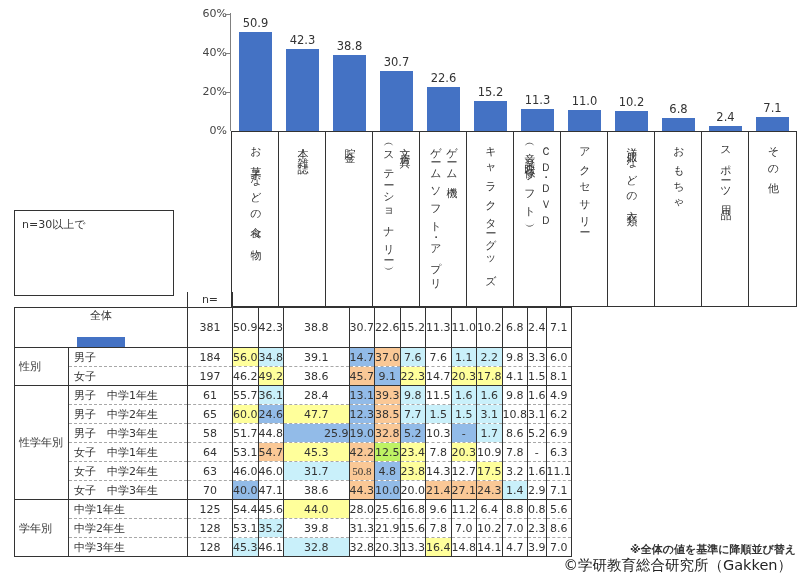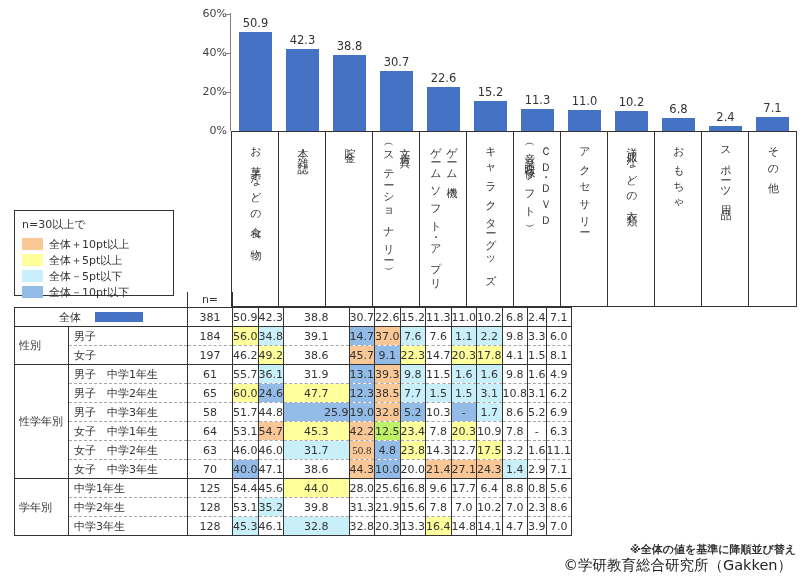--- a/index.html
+++ b/index.html
@@ -33,21 +33,21 @@
   
   #tblwrap{position:absolute;left:14px;top:307px;}
   table{border-collapse:collapse;table-layout:fixed;border:1px solid #333;}
   td{font-size:11px;color:#333;height:18px;padding:0;text-align:center;
      border-left:1px solid #333;overflow:hidden;white-space:nowrap;}
   tr.gstart td{border-top:1px solid #333;}
   tr.gcont td{border-top:1px dashed #a8a8a8;}
   td.glabel{text-align:left;padding-left:4px;}
   td.sublabel{text-align:left;padding-left:5px;}
   td.total-label{text-align:center;}
-  .total-flex{display:flex;align-items:center;justify-content:center;gap:14px;}
+  .total-flex{display:flex;align-items:center;justify-content:center;gap:14px;flex-direction:column;}
   .total-swatch{width:48px;height:10px;}
   
   #note{position:absolute;right:8px;top:542px;font-size:11px;color:#333;font-weight:bold;}
   #copyright{position:absolute;right:12px;top:556px;font-size:14.5px;color:#222;}
 </style>
 </head>
 <body>
 
 <div id="stage">
   <div id="chart-layer">
@@ -120,38 +120,20 @@
       </div>
       <div class="cat-cell">
         <span class="cat-text">スポーツ用品</span>
       </div>
       <div class="cat-cell">
         <span class="cat-text">その他</span>
       </div>
     </div>
   <div id="legend">
     <div id="legend-title">n=30以上で</div>
-    <div id="legend-items">
-        <div class="legend-item">
-          <span class="legend-swatch" style="background: rgb(250, 200, 150);"></span>
-          <span class="legend-label">全体＋10pt以上</span>
-        </div>
-        <div class="legend-item">
-          <span class="legend-swatch" style="background: rgb(255, 255, 155);"></span>
-          <span class="legend-label">全体＋5pt以上</span>
-        </div>
-        <div class="legend-item">
-          <span class="legend-swatch" style="background: rgb(201, 240, 250);"></span>
-          <span class="legend-label">全体－5pt以下</span>
-        </div>
-        <div class="legend-item">
-          <span class="legend-swatch" style="background: rgb(146, 187, 232);"></span>
-          <span class="legend-label">全体－10pt以下</span>
-        </div>
-      </div>
   </div>
   <div id="nhead">n=</div>
   <div id="tblwrap">
     <table id="tbl">
       <colgroup>
         <col style="width:54px">
           <col style="width:119px">
           <col style="width:45px">
       </colgroup>
       <tbody id="tbody">
@@ -208,21 +190,21 @@
             <td>4.1</td>
             <td>1.5</td>
             <td>8.1</td>
           </tr>
           <tr class="gstart">
             <td class="glabel" rowspan="6">性学年別</td>
             <td class="sublabel">男子　中学1年生</td>
             <td>61</td>
             <td>55.7</td>
             <td style="background: rgb(201, 240, 250);">36.1</td>
-            <td>31.9</td>
+            <td>28.4</td>
             <td style="background: rgb(146, 187, 232);">13.1</td>
             <td style="background: rgb(250, 200, 150);">39.3</td>
             <td style="background: rgb(201, 240, 250);">9.8</td>
             <td>11.5</td>
             <td style="background: rgb(201, 240, 250);">1.6</td>
             <td style="background: rgb(201, 240, 250);">1.6</td>
             <td>9.8</td>
             <td>1.6</td>
             <td>4.9</td>
           </tr>
@@ -310,21 +292,21 @@
             <td class="glabel" rowspan="3">学年別</td>
             <td class="sublabel">中学1年生</td>
             <td>125</td>
             <td>54.4</td>
             <td>45.6</td>
             <td style="background: rgb(255, 255, 155);">44.0</td>
             <td>28.0</td>
             <td>25.6</td>
             <td>16.8</td>
             <td>9.6</td>
-            <td>17.7</td>
+            <td>11.2</td>
             <td>6.4</td>
             <td>8.8</td>
             <td>0.8</td>
             <td>5.6</td>
           </tr>
           <tr class="gcont">
             <td class="sublabel">中学2年生</td>
             <td>128</td>
             <td>53.1</td>
             <td style="background: rgb(201, 240, 250);">35.2</td>

